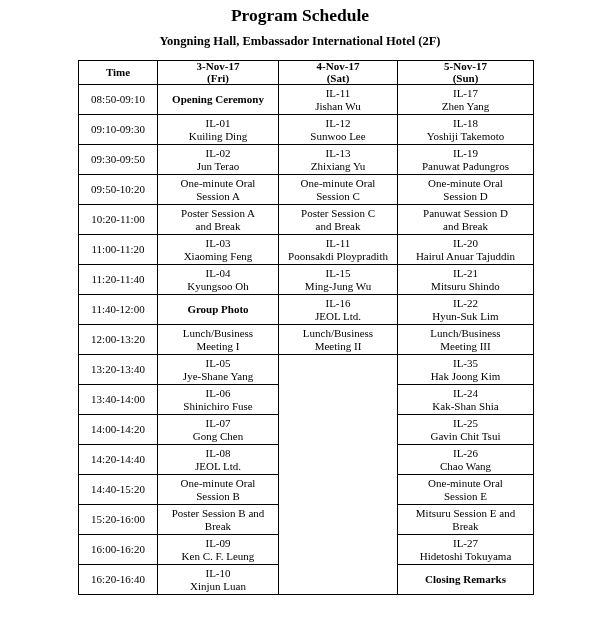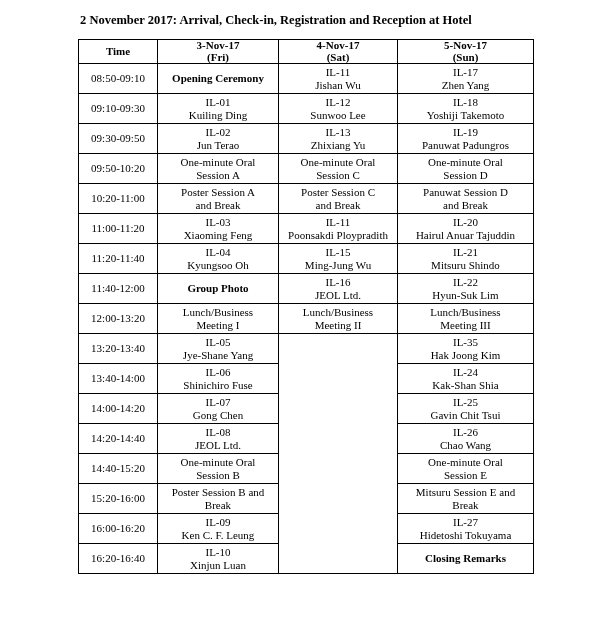--- a/index.html
+++ b/index.html
@@ -70,21 +70,22 @@
   }
   table.schedule tbody td.bold {
     font-weight: bold;
     text-align: center;
   }
 </style>
 </head>
 <body>
 
 <div class="page">
-  <p class="date-note">2 November 2017: Arrival, Check-in, Registration and Reception at Hotel</p>
+  <h1 class="doc-title">Program Schedule</h1>
+  <h2 class="doc-subtitle">Yongning Hall, Embassador International Hotel (2F)</h2>
 
   <table class="schedule">
     <colgroup>
       <col style="width:79px">
       <col style="width:121px">
       <col style="width:119px">
       <col style="width:136px">
     </colgroup>
     <thead>
       <tr>

